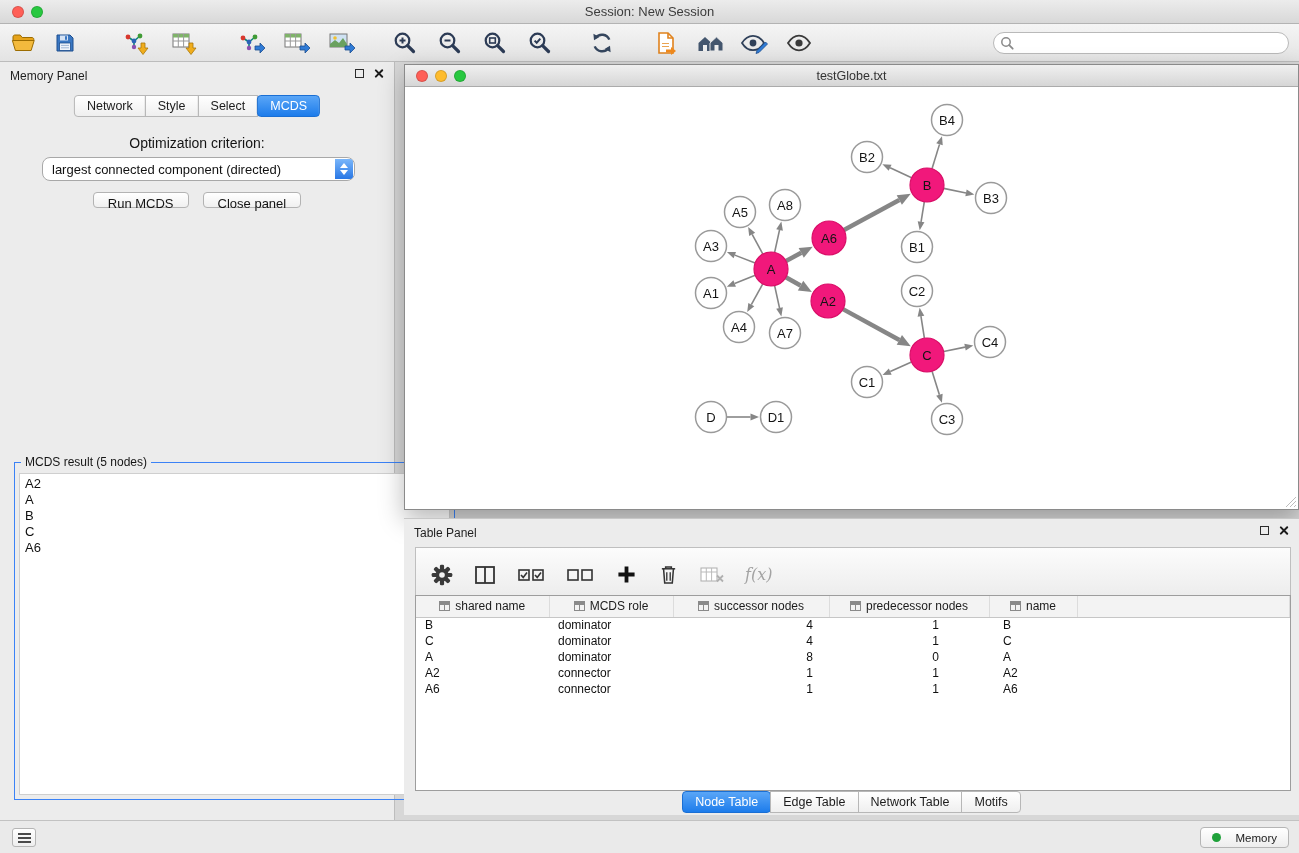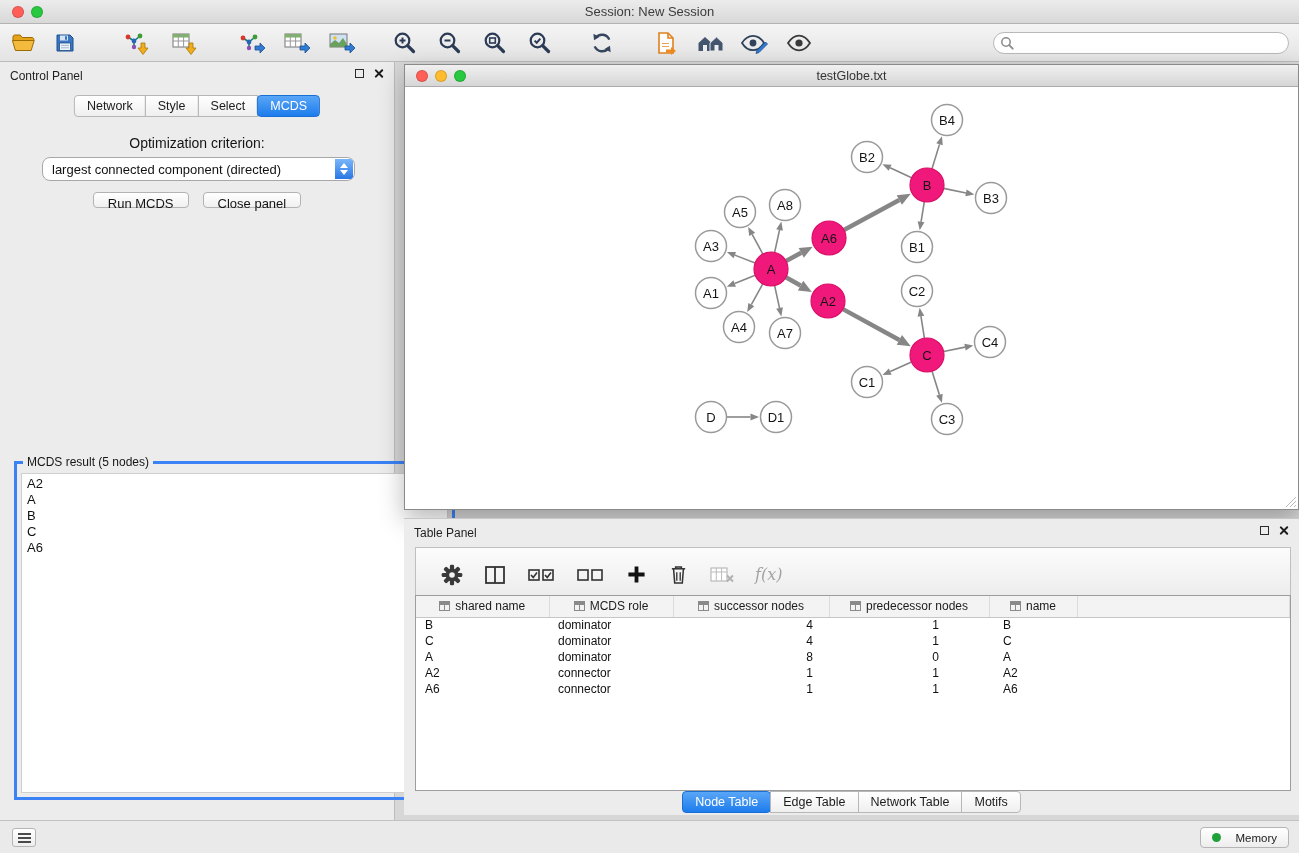--- a/index.html
+++ b/index.html
@@ -53,42 +53,42 @@
     background:linear-gradient(#7ab6fa,#2877e5); }
   .stepper:before { content:""; position:absolute; left:5px; top:4px; border-left:4px solid transparent;
     border-right:4px solid transparent; border-bottom:5px solid #fff; }
   .stepper:after { content:""; position:absolute; left:5px; bottom:4px; border-left:4px solid transparent;
     border-right:4px solid transparent; border-top:5px solid #fff; }
   .cp-buttons { position:absolute; top:130px; left:0; right:0; display:flex; justify-content:center; gap:14px; }
   .btn { height:16px; line-height:21px; padding:0 14px; font-size:13px; color:#141414;
     background:linear-gradient(#ffffff,#f0f0f0); border:1px solid #b3b3b3; border-radius:4px; }
 
   .mcds-fieldset { position:absolute; top:393px; left:14px; width:441px; height:345px;
-    border:3px solid #3b82f6; padding:4px; background:transparent; }
+    border:1px solid #3b82f6; padding:4px; background:transparent; }
   .mcds-fieldset legend { font-size:12px; color:#161616; padding:0 4px; margin-left:2px; }
   .mcds-list { width:100%; height:100%; background:#fff; border:1px solid #cfcfcf; overflow:hidden;
     font-size:13px; line-height:16px; padding:2px 5px; color:#111; }
 
   
   .netwin { position:absolute; top:2px; left:404px; width:895px; height:446px; background:#fff;
     border:1px solid #8a8a8a; box-shadow:0 10px 24px rgba(0,0,0,.28); }
   .netwin .wtitle { position:relative; height:22px; background:linear-gradient(#f0f0f0,#d6d6d6);
     border-bottom:1px solid #ababab; }
   .netwin .wtitle .title { text-align:center; line-height:22px; font-size:12.5px; color:#333; }
   .netwin .lights { top:5px; left:11px; }
   .netwin .light { width:12px; height:12px; }
   .canvas { position:relative; width:100%; height:422px; background:#fff; overflow:hidden; }
   .grip { position:absolute; right:1px; bottom:1px; }
 
   
   .tpanel { position:absolute; top:456px; left:404px; width:895px; height:297px; background:#ececec;
     border-top:1px solid #c7c7c7; }
   .tp-toolbar { position:absolute; top:28px; left:11px; right:8px; height:55px;
     background:linear-gradient(#fcfcfc,#ebebeb); border:1px solid #bfbfbf;
-    display:flex; align-items:center; padding-left:24px; gap:19px; }
+    display:flex; align-items:center; padding-left:14px; gap:19px; }
   .fx { font-family:"DejaVu Serif", serif; font-style:italic; font-size:16px; color:#a3a3a3; }
   .tablebox { position:absolute; top:76px; left:11px; right:8px; height:196px; background:#fff;
     border:1px solid #9d9d9d; overflow:hidden; }
   table.nodetable { border-collapse:collapse; table-layout:fixed; width:100%; }
   .nodetable th { height:21px; background:#f3f3f3; border-bottom:1px solid #c6c6c6; border-right:1px solid #dcdcdc;
     font-weight:normal; font-size:12px; color:#1c1c1c; text-align:center; white-space:nowrap; overflow:hidden; }
   .nodetable td { height:16px; font-size:12px; color:#101010; padding:0 9px; white-space:nowrap; overflow:hidden; }
   td.al-right { text-align:right; }
   td.c3 { padding-right:16px; } td.c4 { padding-right:50px; } td.c5 { padding-left:14px; }
   .hicon { display:inline-block; width:11px; height:10px; border:1px solid #8a8a8a; vertical-align:-1px; margin-right:5px;
@@ -258,21 +258,21 @@
         <path d="M9.2 9.2L12.7 12.7" stroke="#8a8a8a" stroke-width="1.8" stroke-linecap="round"></path>
       </svg>
       <input type="text" placeholder="" style="">
     </div>
   </div>
 
   <div class="main">
 
     <div class="cpanel">
       <div class="panelhead">
-        <span class="ptitle">Control Panel</span>
+        <span class="ptitle">Memory Panel</span>
         <span class="phbtns">
           <span class="floaticon"></span>
           <span class="closeicon"></span>
         </span>
       </div>
       <div class="cp-tabs">
         <div class="seg">Network</div>
         <div class="seg">Style</div>
         <div class="seg">Select</div>
         <div class="seg active">MCDS</div>

